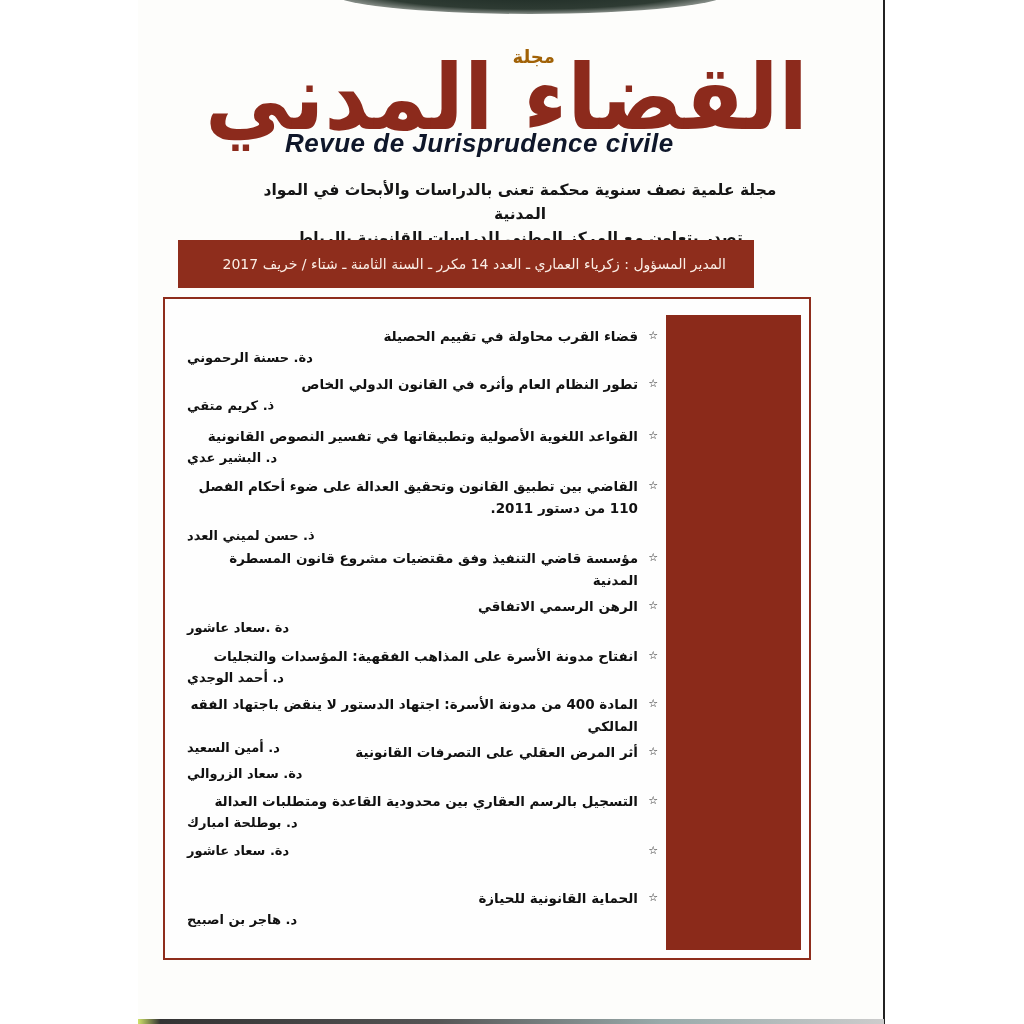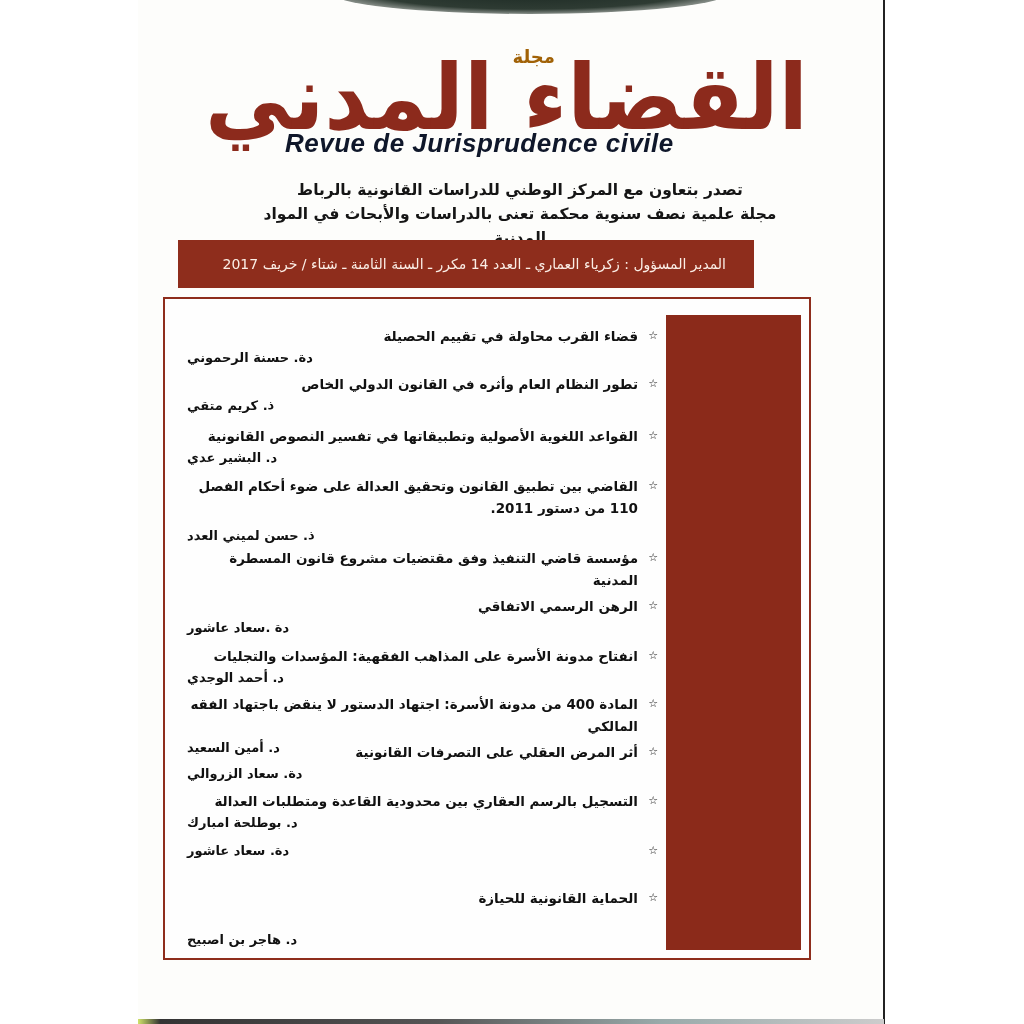--- a/index.html
+++ b/index.html
@@ -87,22 +87,22 @@
 <div class="cover-edge"></div>
 <div class="bottom-strip"></div>
 
 <div class="title-block">
   <div class="title-majalla">مجلة</div>
   <div class="title-main">القضاء المدني</div>
   <div class="title-french">Revue de Jurisprudence civile</div>
 </div>
 
 <div class="subtitle">
+  <div>مجلة علمية نصف سنوية محكمة تعنى بالدراسات والأبحاث في المواد المدنية</div>
   <div>تصدر بتعاون مع المركز الوطني للدراسات القانونية بالرباط</div>
-  <div>مجلة علمية نصف سنوية محكمة تعنى بالدراسات والأبحاث في المواد المدنية</div>
 </div>
 
 <div class="issue-bar">
   <span>المدير المسؤول : زكرياء العماري ـ العدد 14 مكرر ـ السنة الثامنة ـ شتاء / خريف 2017</span>
 </div>
 
 <div class="contents-frame"></div>
 <div class="side-panel"></div>
 
 <div class="toc">
@@ -144,15 +144,15 @@
   <div class="toc-item" style="top:465px">
     <div class="toc-title"><span class="star">☆</span><span>التسجيل بالرسم العقاري بين محدودية القاعدة ومتطلبات العدالة</span></div>
     <div class="toc-author"><span>د. بوطلحة امبارك</span></div>
   </div>
   <div class="toc-item" style="top:515px">
     <div class="toc-title"><span class="star">☆</span></div>
     <div class="toc-author" style=""><span>دة. سعاد عاشور</span></div>
   </div>
   <div class="toc-item" style="top:562px">
     <div class="toc-title"><span class="star">☆</span><span>الحماية القانونية للحيازة</span></div>
-    <div class="toc-author" style="margin-top:20px"><span>د. هاجر بن اصبيح</span></div>
+    <div class="toc-author" style="margin-top:0"><span>د. هاجر بن اصبيح</span></div>
   </div>
 </div>
 
 </body></html>

